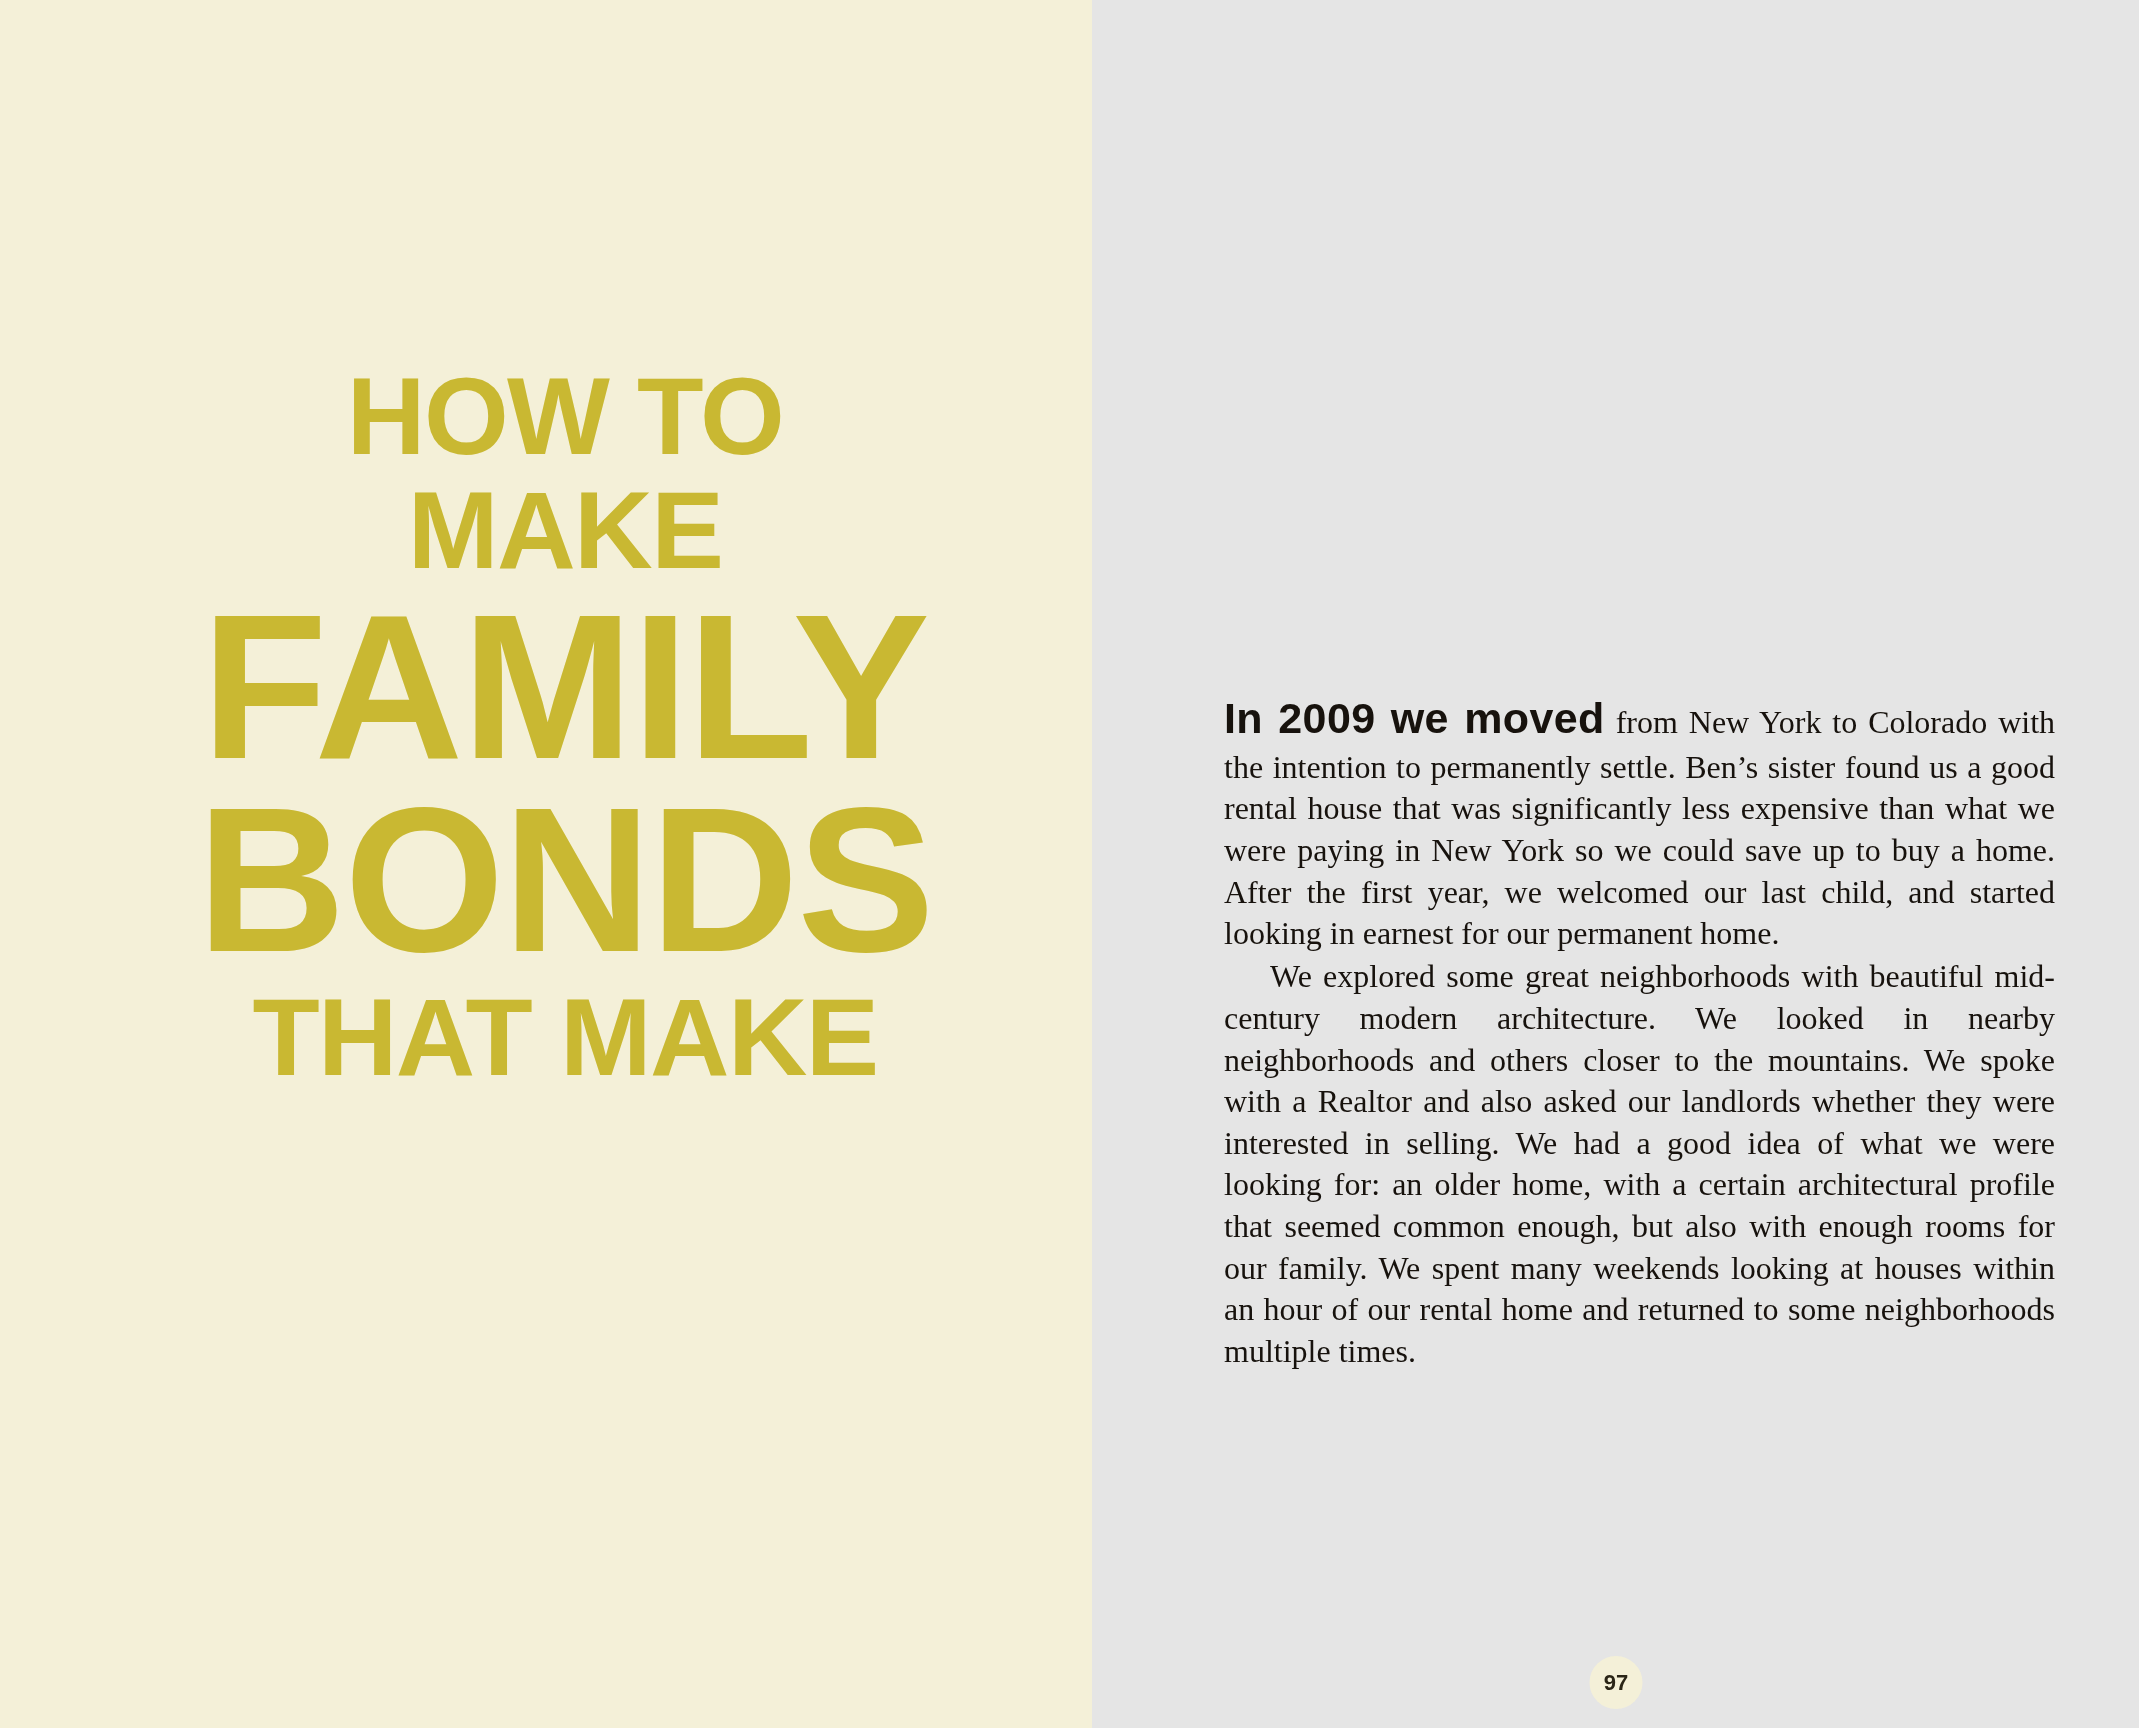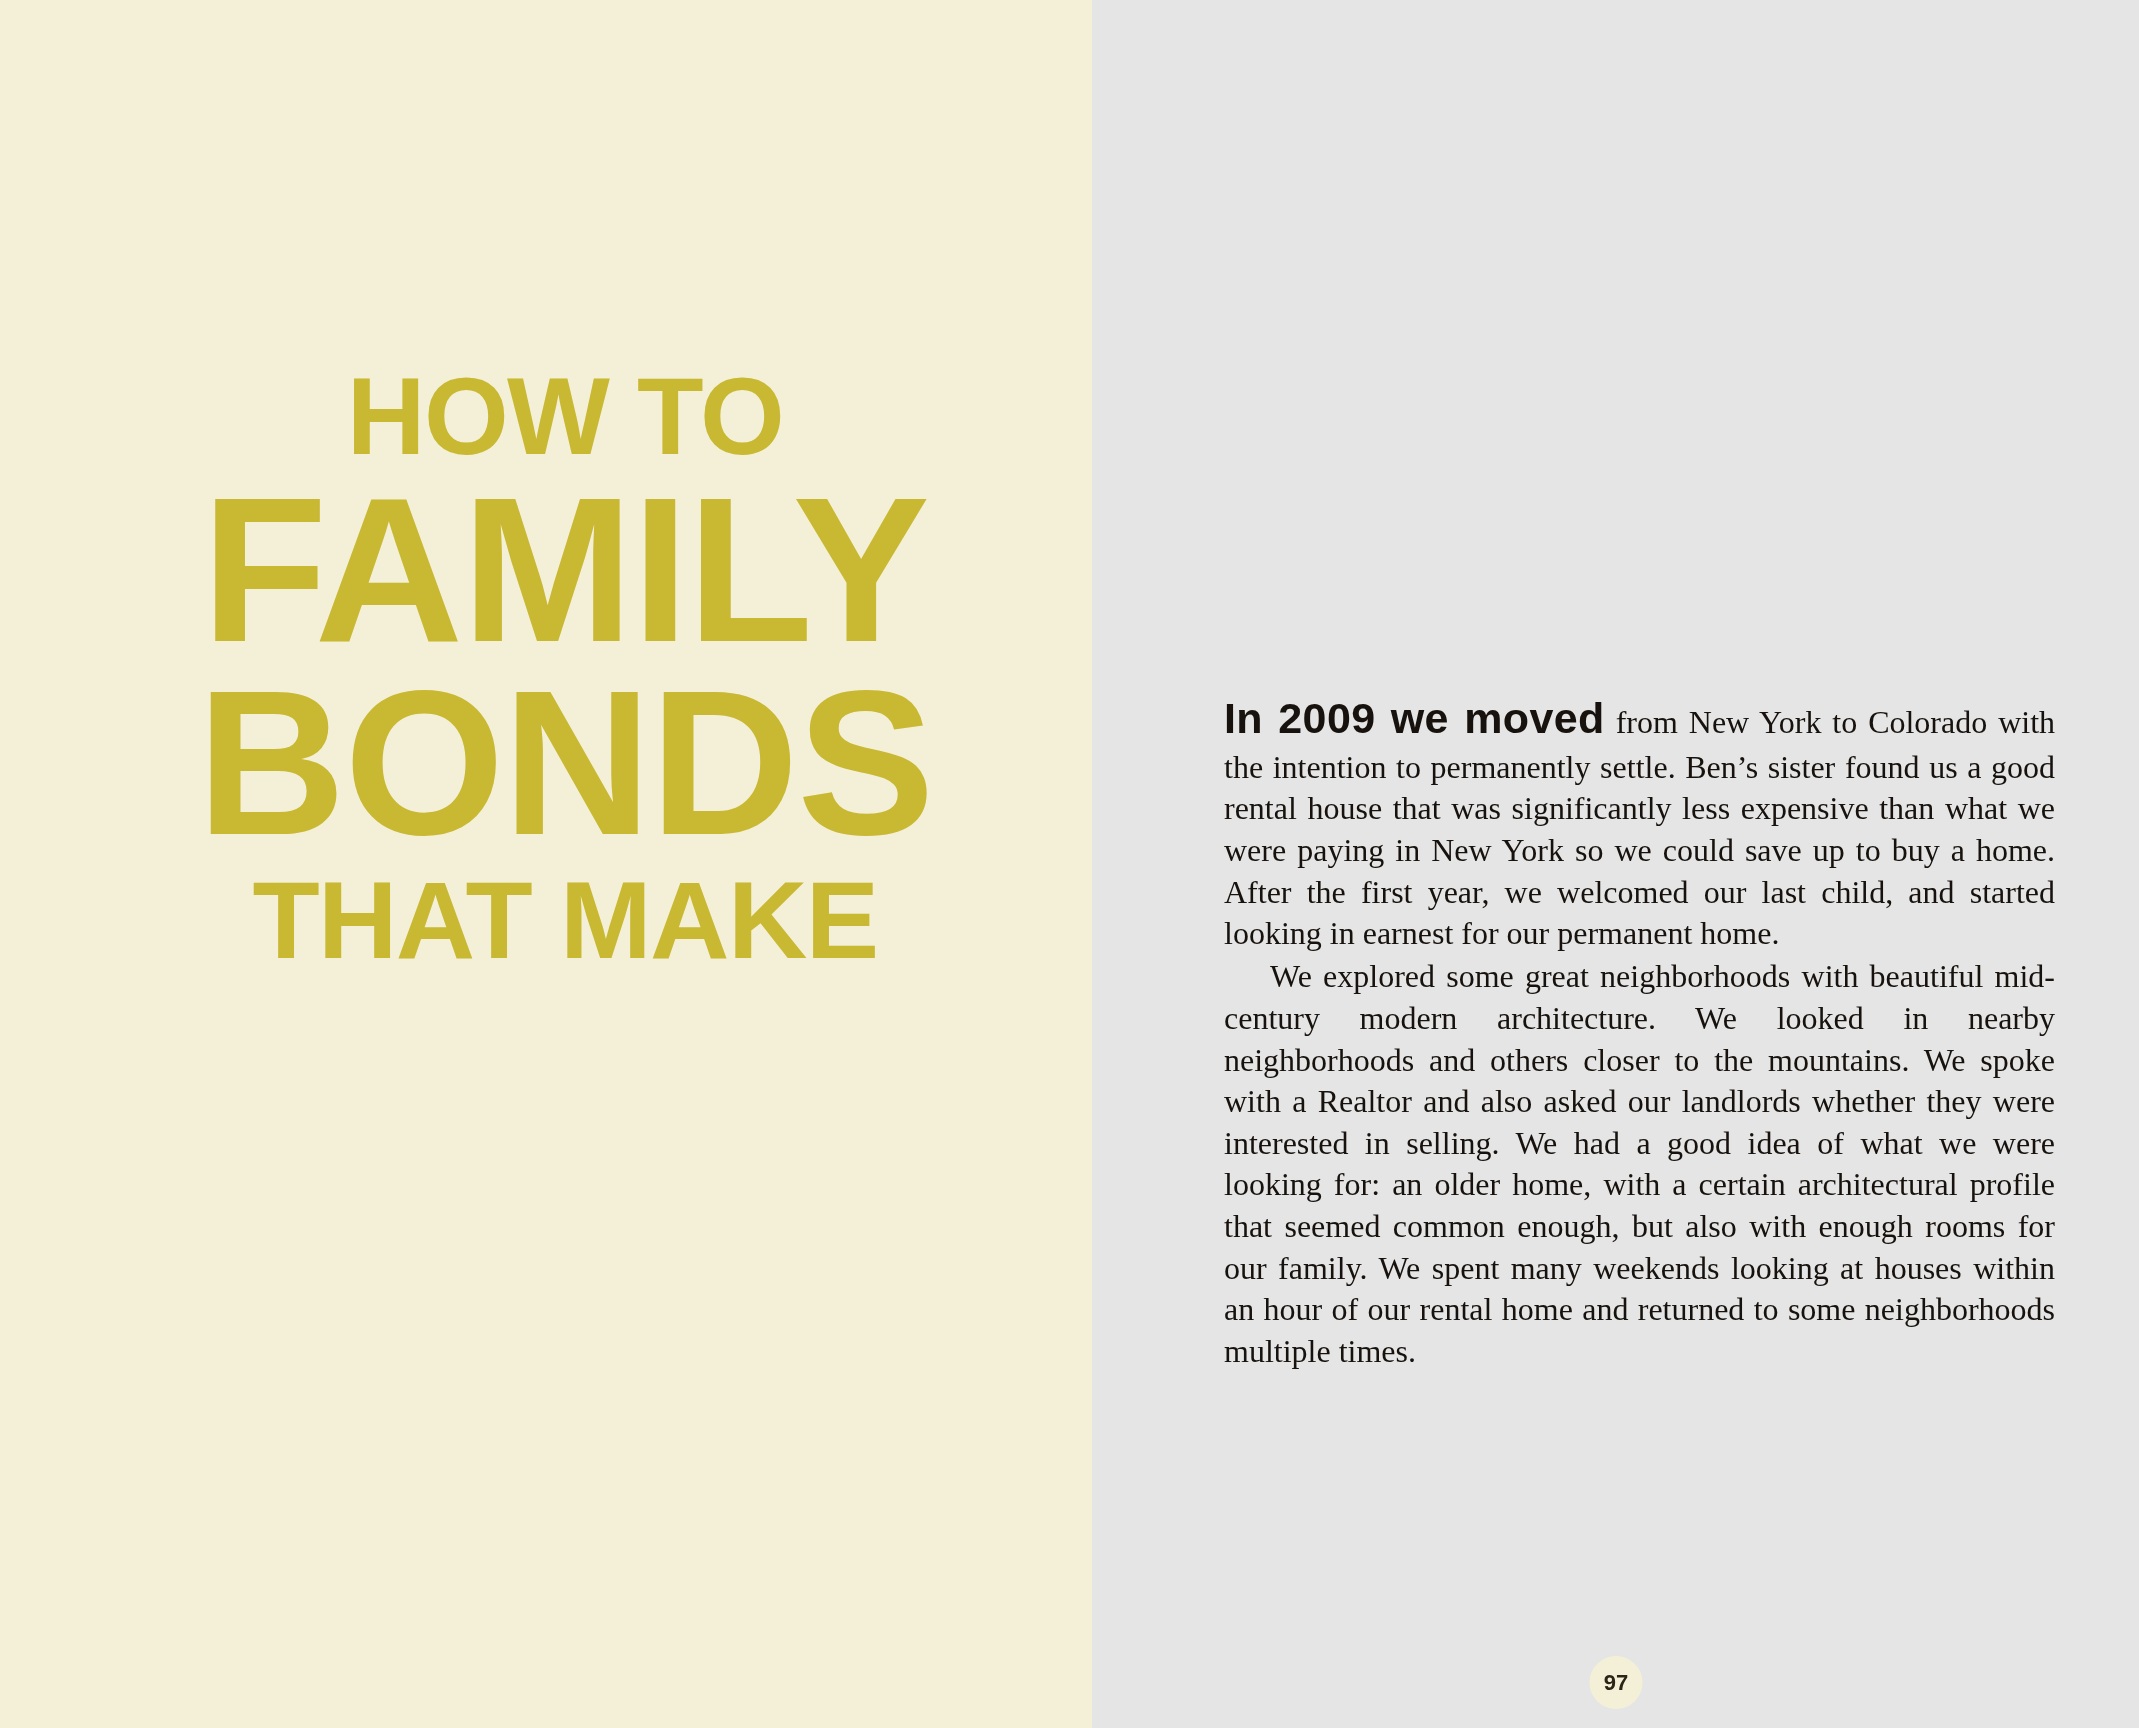--- a/index.html
+++ b/index.html
@@ -126,20 +126,21 @@
   }
 </style>
 </head>
 <body>
 
 <div class="spread">
 
   <section class="page-left">
     <div class="title-block">
       <div class="t-line1">HOW TO</div>
+      <div class="t-line2">MAKE</div>
       <div class="t-line3">FAMILY</div>
       <div class="t-line4">BONDS</div>
       <div class="t-line5">THAT MAKE</div>
     </div>
   </section>
 
   <section class="page-right">
     <div class="column">
       <p class="body-par"><span class="lead-in">In 2009 we moved</span> <span>from New York to Colorado  with the intention to permanently settle. Ben’s sister found us a good rental house that was significantly less expensive than what we were paying in New York so we could save up to buy a home. After the first year, we welcomed our last child, and started looking in earnest for our permanent home.</span></p>
       <p class="body-par">We explored some great neighborhoods with beautiful mid-century modern architecture. We looked in nearby neighborhoods and others closer to the mountains. We spoke with a Realtor and also asked our landlords whether they were interested in selling. We had a good idea of what we were looking for: an older home, with a certain architectural profile that seemed common enough, but also with enough rooms for our family. We spent many weekends looking at houses within an hour of our rental home and returned to some neighborhoods multiple times.</p>

